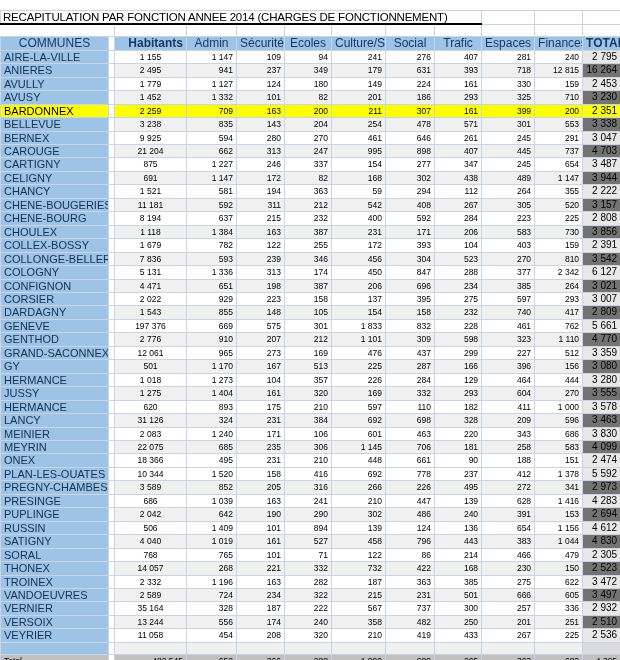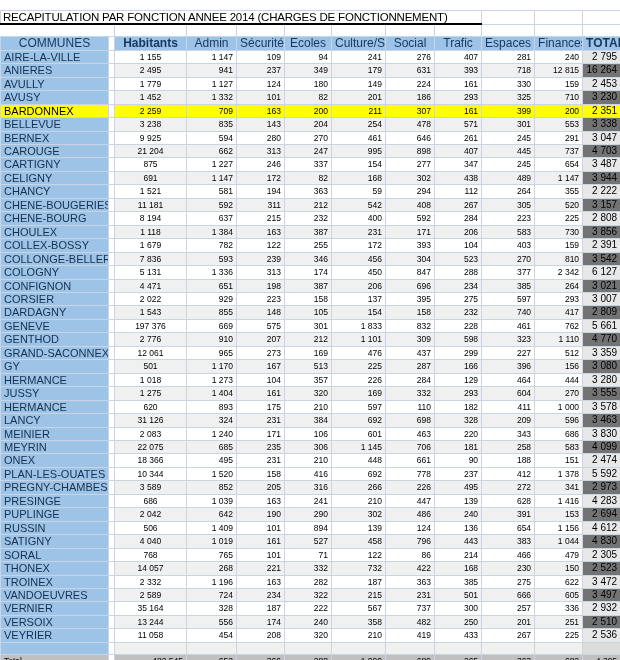--- a/index.html
+++ b/index.html
@@ -64,21 +64,21 @@
   .hdr td {
     background: #9dc3e6;
     color: #17375e;
     text-align: center;
     font-size: 12px;
     height: 15px;
     line-height: 15px;
     border: 1px solid #8ab0d4;
   }
   .hdr td.h-communes { text-align: center; }
-  .hdr td.h-hab { font-weight: bold; text-align: center; }
+  .hdr td.h-hab { font-weight: bold; text-align: right; }
   .hdr td.h-total { font-weight: bold; background: #9dc3e6; }
   
   td.name {
     background: #9dc3e6;
     color: #15314f;
     text-align: left;
     border-right: 1px solid #8ab0d4;
     border-top: 1px solid #a8cbea;
     border-bottom: 1px solid #a8cbea;
     border-left: 1px solid #8ab0d4;

